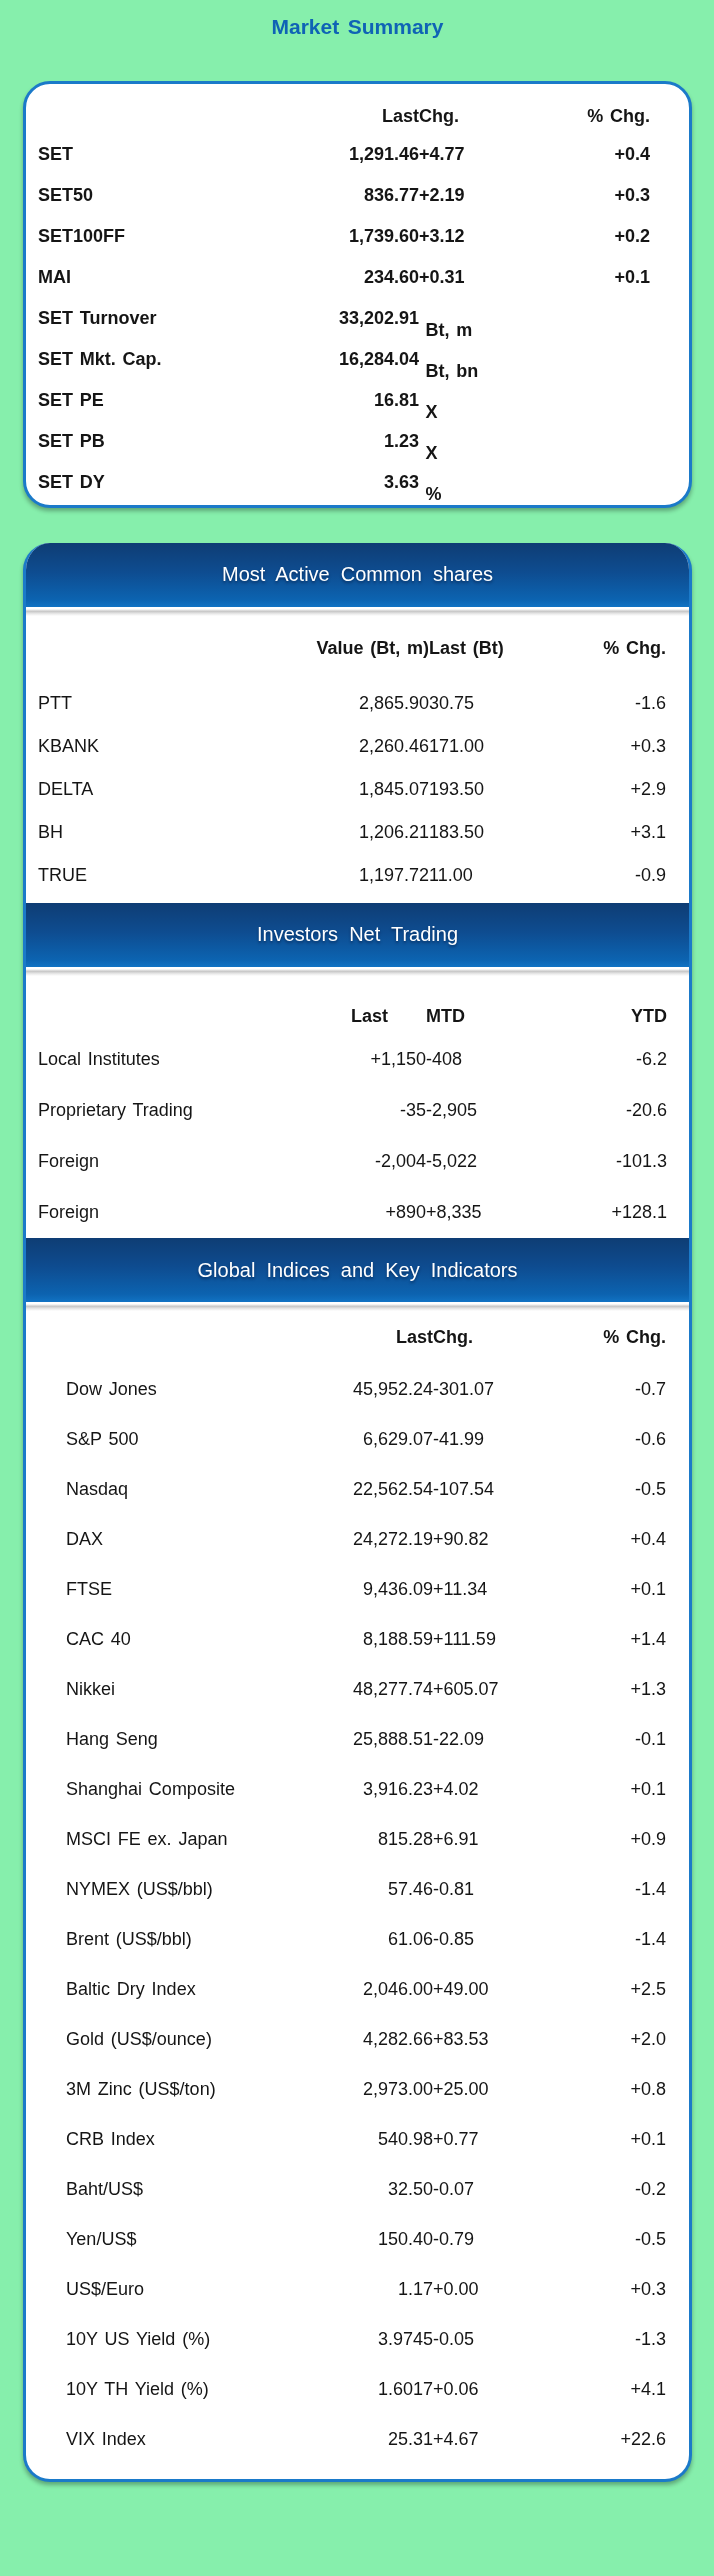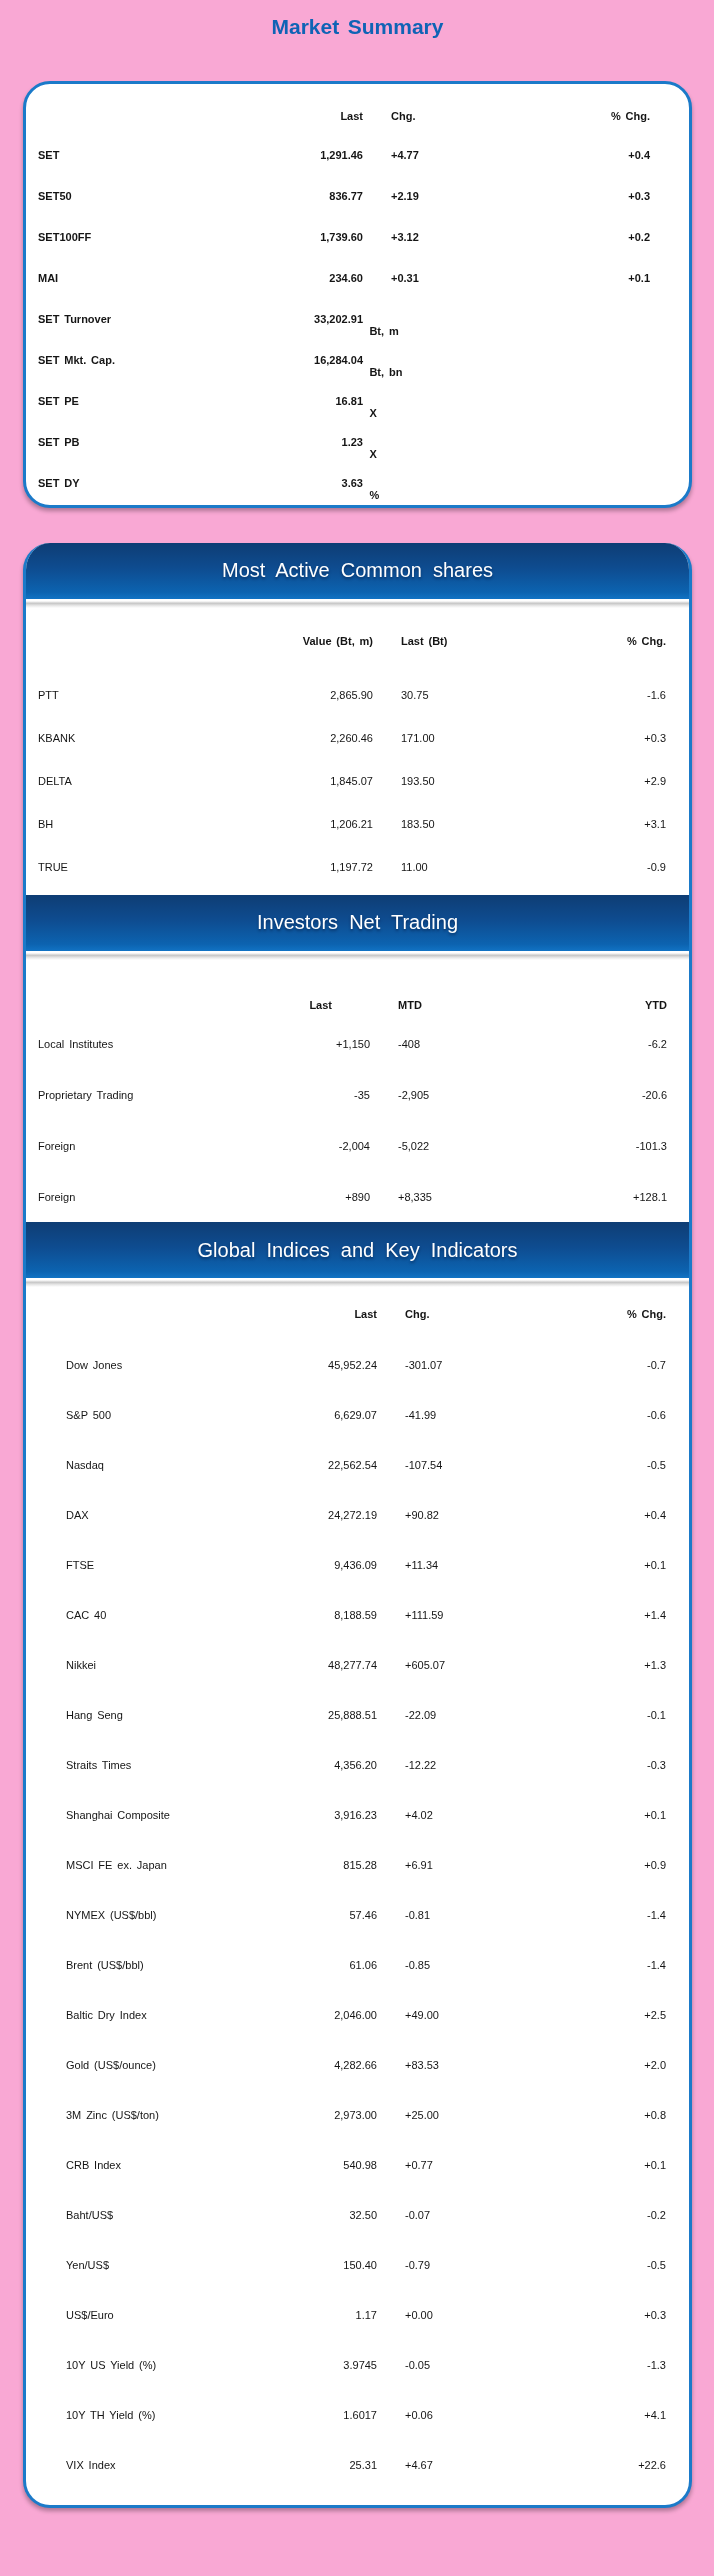--- a/index.html
+++ b/index.html
@@ -2,31 +2,31 @@
 <html style="font-size:14.6px"><head>
 <meta charset="utf-8">
 <style>
   html,body { margin:0; padding:0; background:#ffffff; }
   .page {
     position:relative;
     width:715px; height:2576px;
     overflow:hidden;
     font-family:"Liberation Sans", sans-serif;
     color:#151515;
-    background:#f9a8d4;
+    background:#86efac;
   }
   .title {
     margin:0; padding-top:14.6px; height:35px;
     text-align:center;
     font-size:21px; font-weight:700;
     color:#0f63b5;
     word-spacing:2.7px;
   }
   
-  .row { display:flex; align-items:center; padding-left:var(--pl); padding-right:var(--pr); font-size:11px; word-spacing:1.8px;gap:28px; }
+  .row { display:flex; align-items:center; padding-left:var(--pl); padding-right:var(--pr); font-size:18px; word-spacing:1.8px; }
   .c   { box-sizing:border-box; white-space:nowrap; }
   .lbl { flex:1; text-align:left; }
   .v1  { width:var(--w1); text-align:right; position:relative; }
   .v2  { width:var(--w2); text-align:left; }
   .v3  { width:var(--w3); text-align:right; }
   .unit { position:absolute; left:100%; top:12px; padding-left:6.4px; white-space:nowrap; }
   .thead .c { font-weight:700; }
   .shift-l { padding-right:38px; }
   .red { color:#e81212; }
 
@@ -51,21 +51,21 @@
     margin:35px 23px 0;
     width:669px;
     border:3.6px solid #1b7ac9;
     border-top:none;
     border-radius:27px;
     overflow:hidden;
     background:#fff;
     box-shadow:0 3.6px 4.5px -0.9px rgba(0,0,0,.30);
   }
   .bar {
-    height:56px;
+    height:64px;
     display:flex; align-items:center; justify-content:center;
     color:#ffffff; font-size:20px; word-spacing:5.5px;
     text-shadow:0 1.8px 2.7px rgba(0,10,40,.45);
     background:linear-gradient(180deg,#0e3d74 0%, #0e4c90 45%, #0c63b0 88%, #1173c4 100%);
   }
   .shadowline {
     height:9px;
     background:linear-gradient(180deg,#ffffff 0%, #ffffff 22%, #c7c7c7 48%, #e9e9e9 75%, #ffffff 100%);
   }
   .sec-ma  { --w1:155px; --w2:121px; --w3:116px; --pr:23px; --pl:12px; }
@@ -290,26 +290,20 @@
     <span class="c v2">+605.07</span>
     <span class="c v3">+1.3</span>
   </div>
           <div class="row">
     <span class="c lbl">Hang Seng</span>
     <span class="c v1"><span>25,888.51</span><span class="unit"></span></span>
     <span class="c v2">-22.09</span>
     <span class="c v3">-0.1</span>
   </div>
           <div class="row">
-    <span class="c lbl">Straits Times</span>
-    <span class="c v1"><span>4,356.20</span><span class="unit"></span></span>
-    <span class="c v2">-12.22</span>
-    <span class="c v3">-0.3</span>
-  </div>
-          <div class="row">
     <span class="c lbl">Shanghai Composite</span>
     <span class="c v1"><span>3,916.23</span><span class="unit"></span></span>
     <span class="c v2">+4.02</span>
     <span class="c v3">+0.1</span>
   </div>
           <div class="row">
     <span class="c lbl">MSCI FE ex. Japan</span>
     <span class="c v1"><span>815.28</span><span class="unit"></span></span>
     <span class="c v2">+6.91</span>
     <span class="c v3">+0.9</span>

